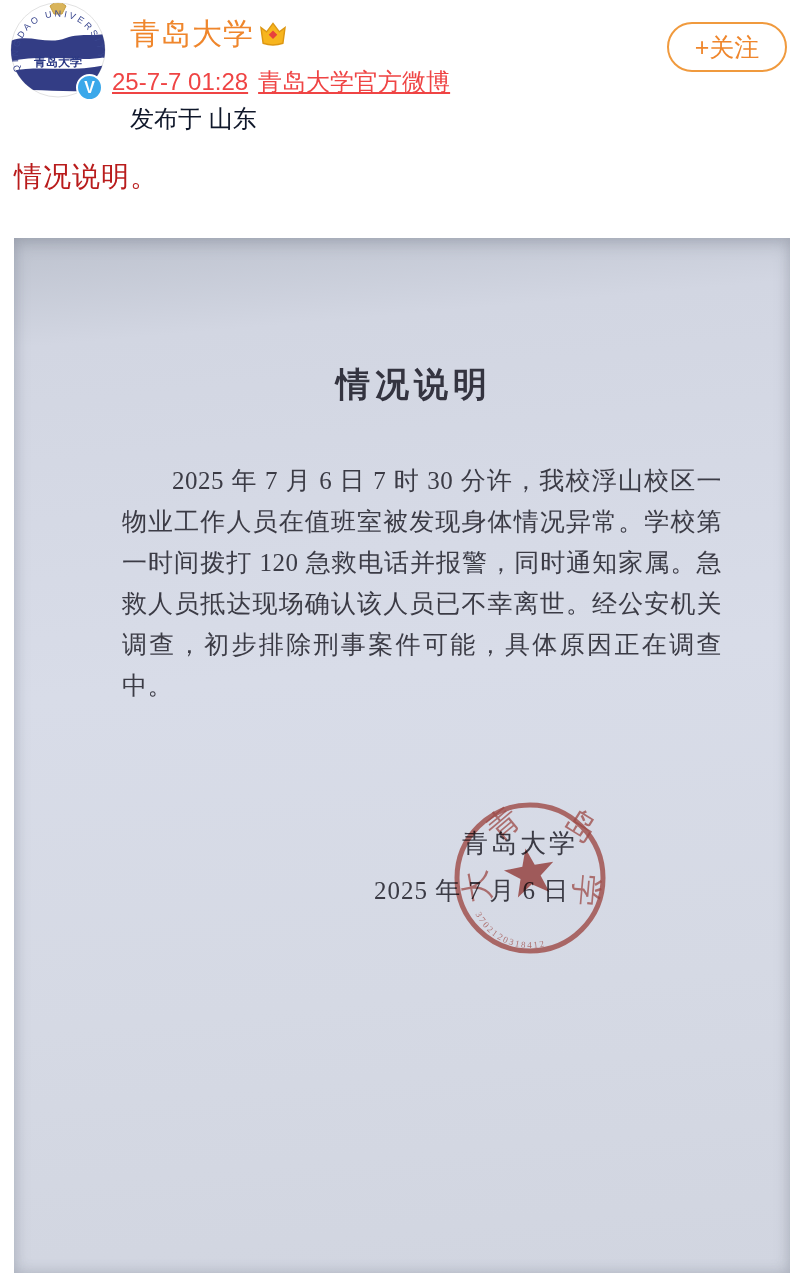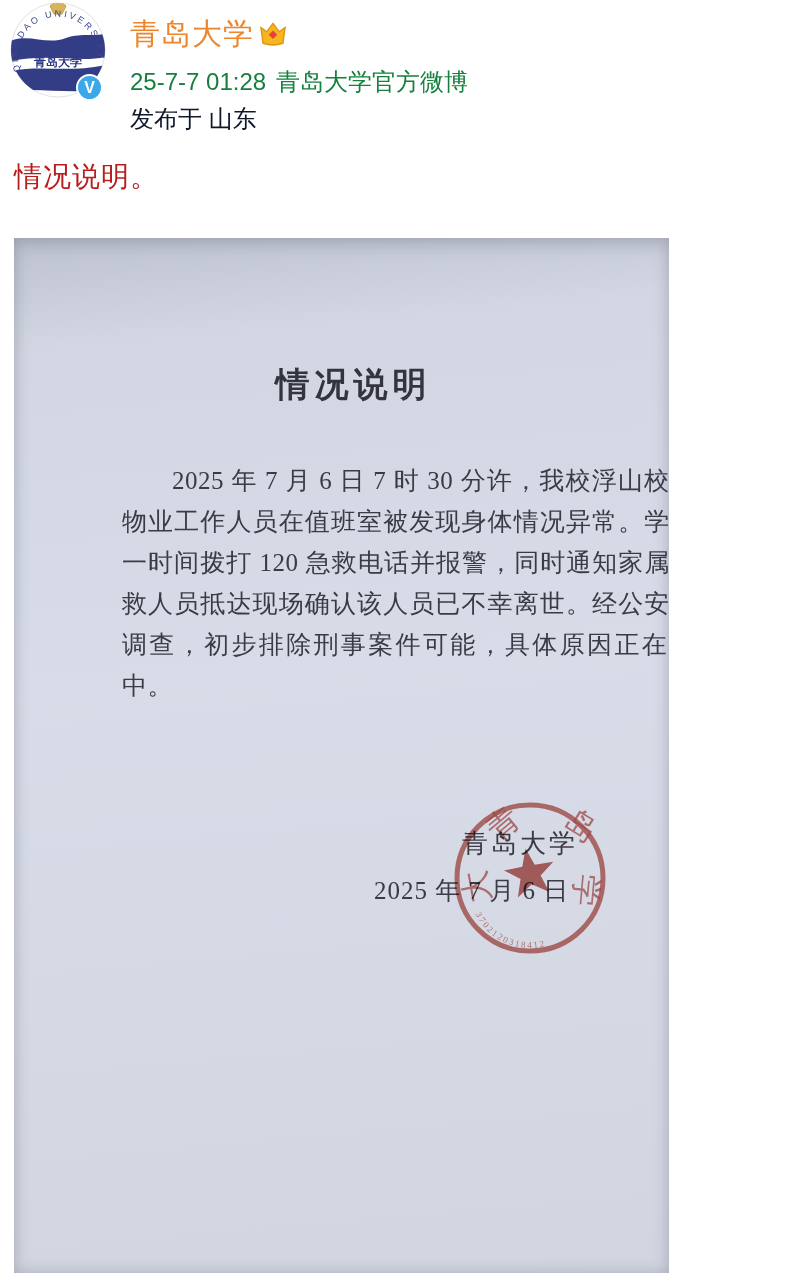--- a/index.html
+++ b/index.html
@@ -16,36 +16,36 @@
   .v-badge {
     position:absolute; left:66px; top:72px; width:27px; height:27px;
     background:#3ba8ea; border:2px solid #ffffff; border-radius:50%;
     color:#ffffff; font-weight:bold; font-size:16px; line-height:23px; text-align:center;
   }
   .username {
     position:absolute; left:130px; top:14px;
     font-size:30px; color:#ef862c; letter-spacing:1px; cursor:pointer;
   }
   .crown { position:absolute; left:256px; top:17px; width:34px; height:34px; }
-  .meta1 { position:absolute; left:130px; top:66px; font-size:24px; color:#15803d; }
+  .meta1 { position:absolute; left:112px; top:66px; font-size:24px; color:#ef4444;text-decoration:underline; }
   .meta1 .src { margin-left:10px; }
   .meta2 { position:absolute; left:130px; top:103px; font-size:24px; color:#0f172a; }
   .follow-btn {
     position:absolute; left:667px; top:22px; width:120px; height:50px;
     border:2px solid #f09a3e; border-radius:26px; background:#ffffff;
     color:#ef862c; font-size:25px; font-family:"Liberation Sans", sans-serif;
     display:flex; align-items:center; justify-content:center; cursor:pointer;
   }
 
   
   .post-text { position:absolute; left:14px; top:158px; font-size:28px; color:#b91c1c; letter-spacing:1px; }
 
   
   .photo {
-    position:absolute; left:14px; top:238px; width:655px; height:1035px;
+    position:absolute; left:14px; top:238px; width:776px; height:1035px;
     background:linear-gradient(175deg,#bdc2ce 0%, #d2d6e2 10%, #d8dce8 42%, #d5d9e4 72%, #d1d5e0 100%);
     box-shadow: inset 0 5px 16px rgba(80,86,102,.28), inset 0 -4px 12px rgba(110,116,132,.12);
     overflow:hidden; cursor:pointer;
   }
   .doc-title {
     position:absolute; left:0; top:124px; width:100%;
     transform:translateX(12px);
     text-align:center; font-family:"Liberation Serif", serif;
     font-weight:bold; font-size:34px; letter-spacing:5px; color:#343440;
   }
@@ -99,20 +99,21 @@
   <svg class="crown" viewBox="0 0 24 24">
     <path d="M3.5 7.5 L7.5 10.5 L12 4.5 L16.5 10.5 L20.5 7.5 L19 18.5 Q12 21 5 18.5 Z" fill="#f7b51e" stroke="#dd9712" stroke-width="1"></path>
     <polygon points="12,9.5 15,12.5 12,15.5 9,12.5" fill="#e8413c"></polygon>
   </svg>
 
   <div class="meta1">
     <span>25-7-7 01:28</span><span class="src">青岛大学官方微博</span>
   </div>
   <div class="meta2">发布于 山东</div>
 
+  <button class="follow-btn">+关注</button>
 
   <div class="post-text">情况说明。</div>
 
   <div class="photo">
     <div class="doc-title">情况说明</div>
     <div class="doc-body">
       <p>2025 年 7 月 6 日 7 时 30 分许，我校浮山校区一物业工作人员在值班室被发现身体情况异常。学校第一时间拨打 120 急救电话并报警，同时通知家属。急救人员抵达现场确认该人员已不幸离世。经公安机关调查，初步排除刑事案件可能，具体原因正在调查中。</p>
     </div>
 
     <div class="sign-org">青岛大学</div>

